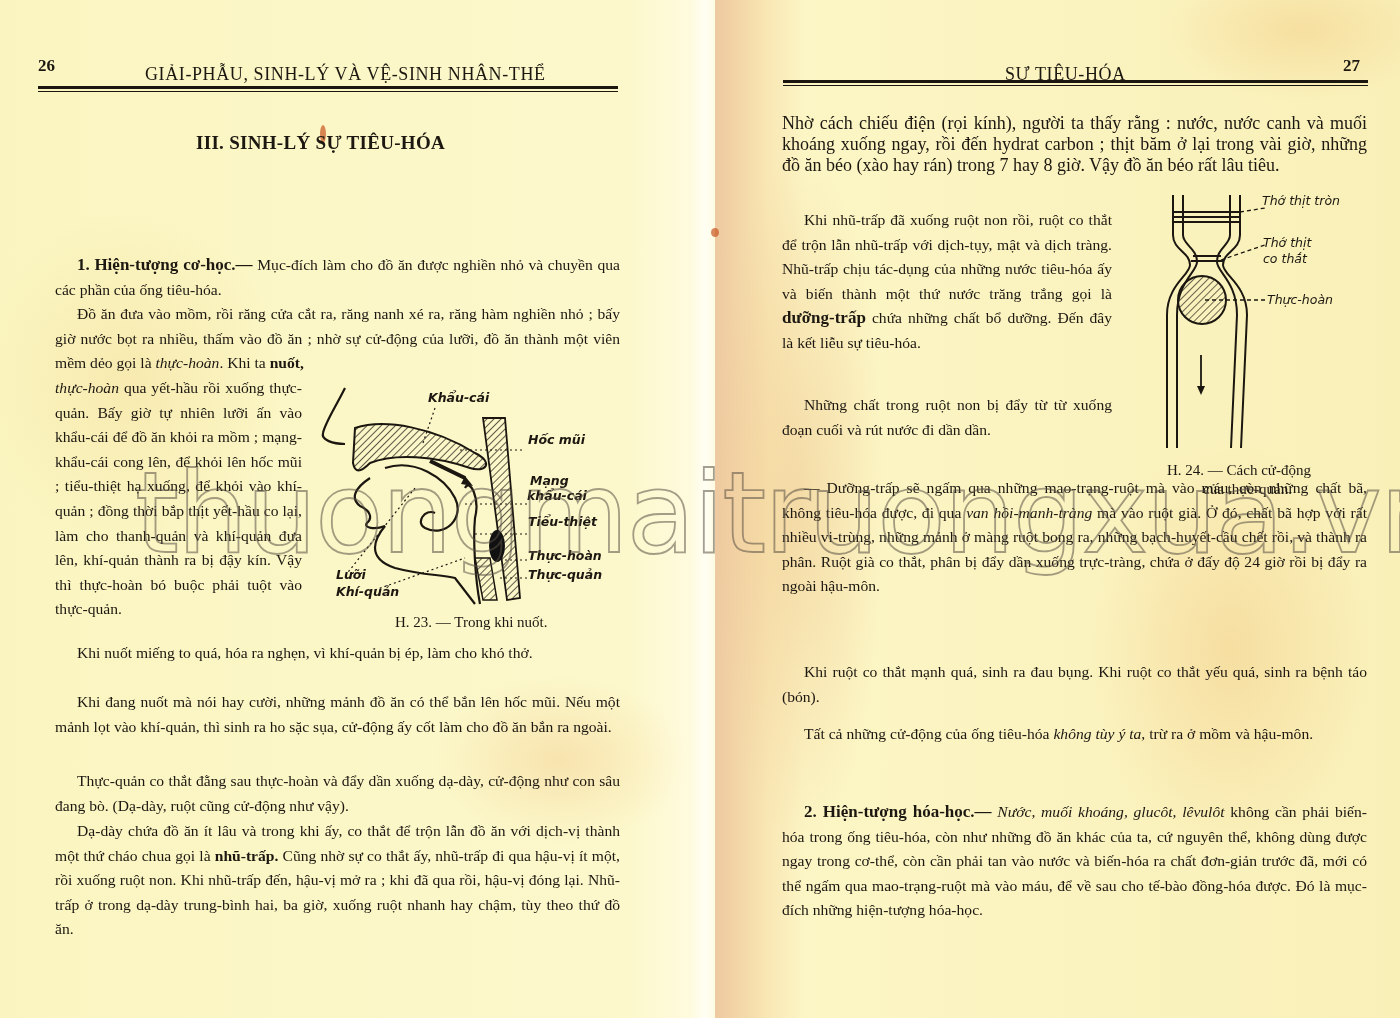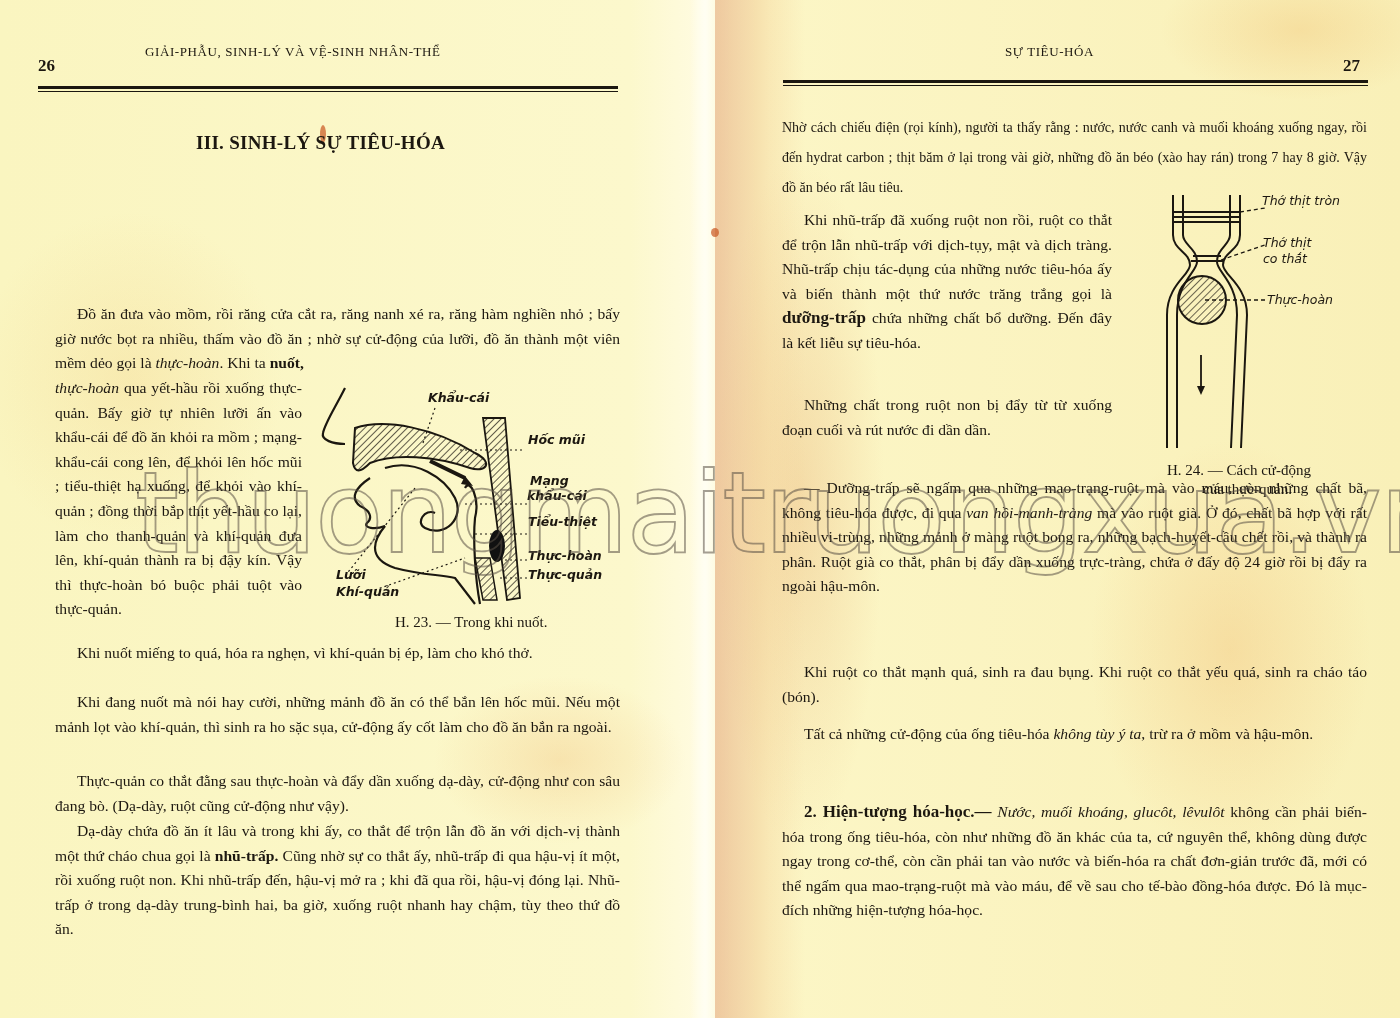--- a/index.html
+++ b/index.html
@@ -19,27 +19,27 @@
       radial-gradient(ellipse 220px 240px at 130px 380px, rgba(240,200,120,0.25), transparent 70%),
       linear-gradient(90deg, #faf5c0 0%, #fcf8cc 45%, #fffbe0 50%, #fcf6c6 54%, #f9f0b8 100%);
   }
   .gutter-light { position:absolute; left:690px; top:0; width:30px; height:1018px; background:linear-gradient(90deg, rgba(255,255,240,0), rgba(255,255,245,0.9), rgba(255,255,240,0)); }
   .gutter-shadow { position:absolute; left:715px; top:0; width:90px; height:1018px; background:linear-gradient(90deg, rgba(225,160,110,0.55), rgba(240,190,130,0.25) 60%, rgba(240,200,140,0)); }
 
   .page { position:absolute; top:0; height:1018px; }
   .page.left { left:0; width:700px; }
   .page.right { left:715px; width:685px; }
 
-  .running-head { position:absolute; top:44px; font-size:13px; letter-spacing:0.6px; }
+  .running-head { position:absolute; top:64px; font-size:18px; letter-spacing:0.6px; }
   .folio { position:absolute; top:56px; font-size:17px; font-weight:bold; }
   .rule { position:absolute; height:0; border-top:3px solid #1b1710; }
   .rule2 { position:absolute; height:0; border-top:1px solid #1b1710; }
 
   p.t { position:absolute; margin:0; font-size:15.6px; line-height:24.6px; text-align:justify; }
-  p.t.small { font-size:14px; line-height:30px;font-family:Liberation Serif, serif; }
+  p.t.small { font-size:18px; line-height:21px;font-family:Liberation Serif, serif; }
   .indent { text-indent:22px; }
   .sec-title { position:absolute; font-weight:bold; font-size:19px; letter-spacing:0.3px; }
   b.h { font-size:17px; }
   i { font-style:italic; }
 
   .fig-label { position:absolute; font-family:"DejaVu Sans",sans-serif; font-style:italic; font-weight:bold; font-size:12.5px; white-space:nowrap; }
   .caption { position:absolute; font-size:15px; }
 
   .watermark {
     position:absolute; left:135px; top:448px; font-family:"DejaVu Sans",sans-serif;
@@ -59,20 +59,21 @@
 
 <section class="page left">
   <div class="folio" style="left:38px;">26</div>
   <div class="running-head" style="left:145px;">GIẢI-PHẪU, SINH-LÝ VÀ VỆ-SINH NHÂN-THỂ</div>
   <div class="rule" style="left:38px;top:86px;width:580px;"></div>
   <div class="rule2" style="left:38px;top:91px;width:580px;"></div>
 
   <div class="sec-title" style="left:196px;top:132px;">III. SINH-LÝ SỰ TIÊU-HÓA</div>
 
 
+  <p class="t indent" style="left:55px;top:253px;width:565px;"><b class="h">1.</b> <b class="h">Hiện-tượng cơ-học.—</b><span> Mục-đích làm cho đồ ăn được nghiền nhỏ và chuyền qua các phần của ống tiêu-hóa.</span></p>
 
   <p class="t indent" style="left:55px;top:302px;width:565px;height:74px;overflow:hidden;"><span>Đồ ăn đưa vào mồm, rồi răng cửa cắt ra, răng nanh xé ra, răng hàm nghiền nhỏ ; bấy giờ nước bọt ra nhiều, thấm vào đồ ăn ; nhờ sự cử-động của lưỡi, đồ ăn thành một viên mềm dẻo gọi là </span><i>thực-hoàn</i><span>. Khi ta </span><b>nuốt,</b></p>
   <p class="t" style="left:55px;top:376px;width:247px;"><i>thực-hoàn</i><span> qua yết-hầu rồi xuống thực-quản. Bấy giờ tự nhiên lưỡi ấn vào khẩu-cái để đồ ăn khỏi ra mồm ; mạng-khẩu-cái cong lên, để khỏi lên hốc mũi ; tiểu-thiệt hạ xuống, để khỏi vào khí-quản ; đồng thời bắp thịt yết-hầu co lại, làm cho thanh-quản và khí-quản đưa lên, khí-quản thành ra bị đậy kín. Vậy thì thực-hoàn bó buộc phải tuột vào thực-quản.</span></p>
 
   <div>
     <svg style="position:absolute;left:315px;top:378px;" width="300" height="230" viewBox="0 0 300 230">
       <g fill="none" stroke="#1b1710" stroke-width="2.2">
         <path d="M30 10 C20 30 10 45 8 55 C6 62 18 66 30 66"></path>
         <path d="M55 100 C40 110 35 120 45 128 C55 132 58 140 52 145 C48 150 60 152 70 148"></path>
         <path d="M70 148 C60 160 50 180 80 190 C110 198 125 196 140 200 L160 226"></path>
@@ -156,18 +157,18 @@
     </svg>
     <span class="fig-label" style="left:547px;top:193px;font-weight:normal;font-style:italic;">Thớ thịt tròn</span>
     <span class="fig-label" style="left:548px;top:235px;font-weight:normal;">Thớ thịt</span>
     <span class="fig-label" style="left:548px;top:251px;font-weight:normal;">co thắt</span>
     <span class="fig-label" style="left:552px;top:292px;font-weight:normal;">Thực-hoàn</span>
     <div class="caption" style="left:452px;top:462px;">H. 24. — Cách cử-động</div>
     <div class="caption" style="left:488px;top:481px;">của thực-quản.</div>
   </div>
 
   <p class="t indent" style="left:67px;top:476px;width:585px;"><span>— Dưỡng-trấp sẽ ngấm qua những mao-trạng-ruột mà vào máu, còn những chất bã, không tiêu-hóa được, đi qua </span><i>van hồi-manh-tràng</i><span> mà vào ruột già. Ở đó, chất bã hợp với rất nhiều vi-trùng, những mảnh ở màng ruột bong ra, những bạch-huyết-cầu chết rồi, và thành ra phân. Ruột già co thắt, phân bị đẩy dần xuống trực-tràng, chứa ở đấy độ 24 giờ rồi bị đẩy ra ngoài hậu-môn.</span></p>
-  <p class="t indent" style="left:67px;top:660px;width:585px;">Khi ruột co thắt mạnh quá, sinh ra đau bụng. Khi ruột co thắt yếu quá, sinh ra cháo táo (bón).</p>
+  <p class="t indent" style="left:67px;top:660px;width:585px;">Khi ruột co thắt mạnh quá, sinh ra đau bụng. Khi ruột co thắt yếu quá, sinh ra bệnh táo (bón).</p>
   <p class="t indent" style="left:67px;top:722px;width:585px;"><span>Tất cả những cử-động của ống tiêu-hóa </span><i>không tùy ý ta</i><span>, trừ ra ở mồm và hậu-môn.</span></p>
   <p class="t indent" style="left:67px;top:800px;width:585px;"><b class="h">2. Hiện-tượng hóa-học.—</b><i> Nước, muối khoáng, glucôt, lêvulôt</i><span> không cần phải biến-hóa trong ống tiêu-hóa, còn như những đồ ăn khác của ta, cứ nguyên thể, không dùng được ngay trong cơ-thể, còn cần phải tan vào nước và biến-hóa ra chất đơn-giản trước đã, mới có thể ngấm qua mao-trạng-ruột mà vào máu, để về sau cho tế-bào đồng-hóa được. Đó là mục-đích những hiện-tượng hóa-học.</span></p>
 </section>
 
 <div class="watermark">thuongmaitruongxua.vn</div>
 
 </body></html>

